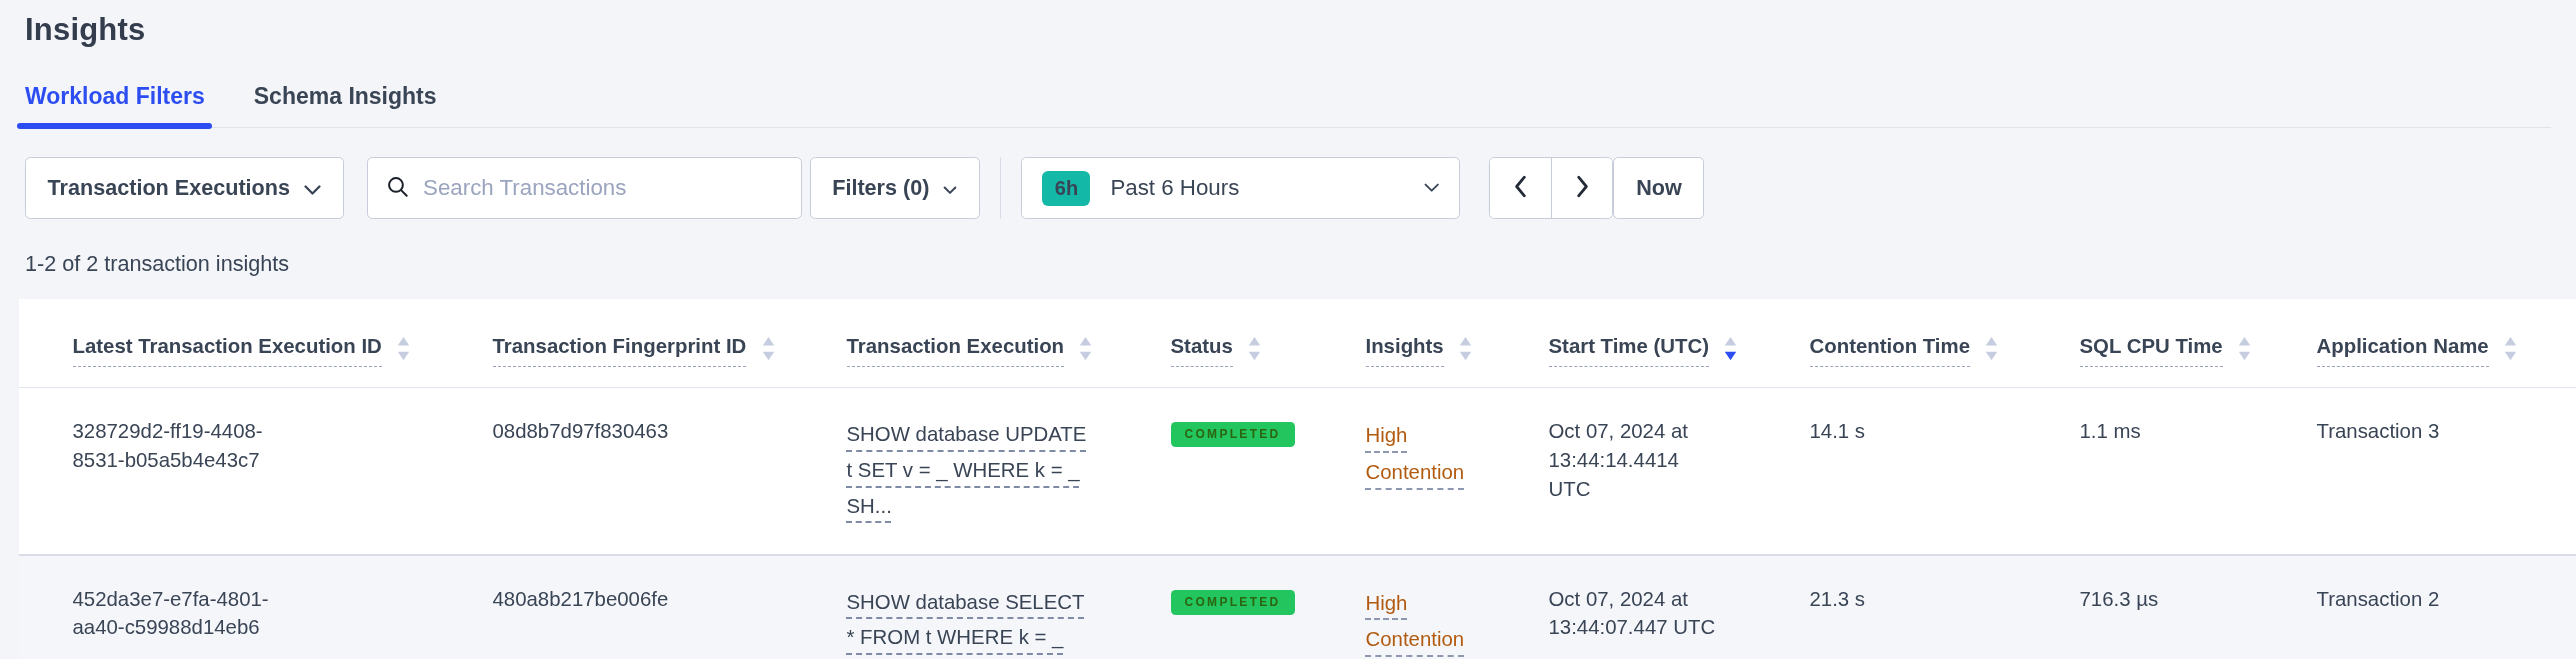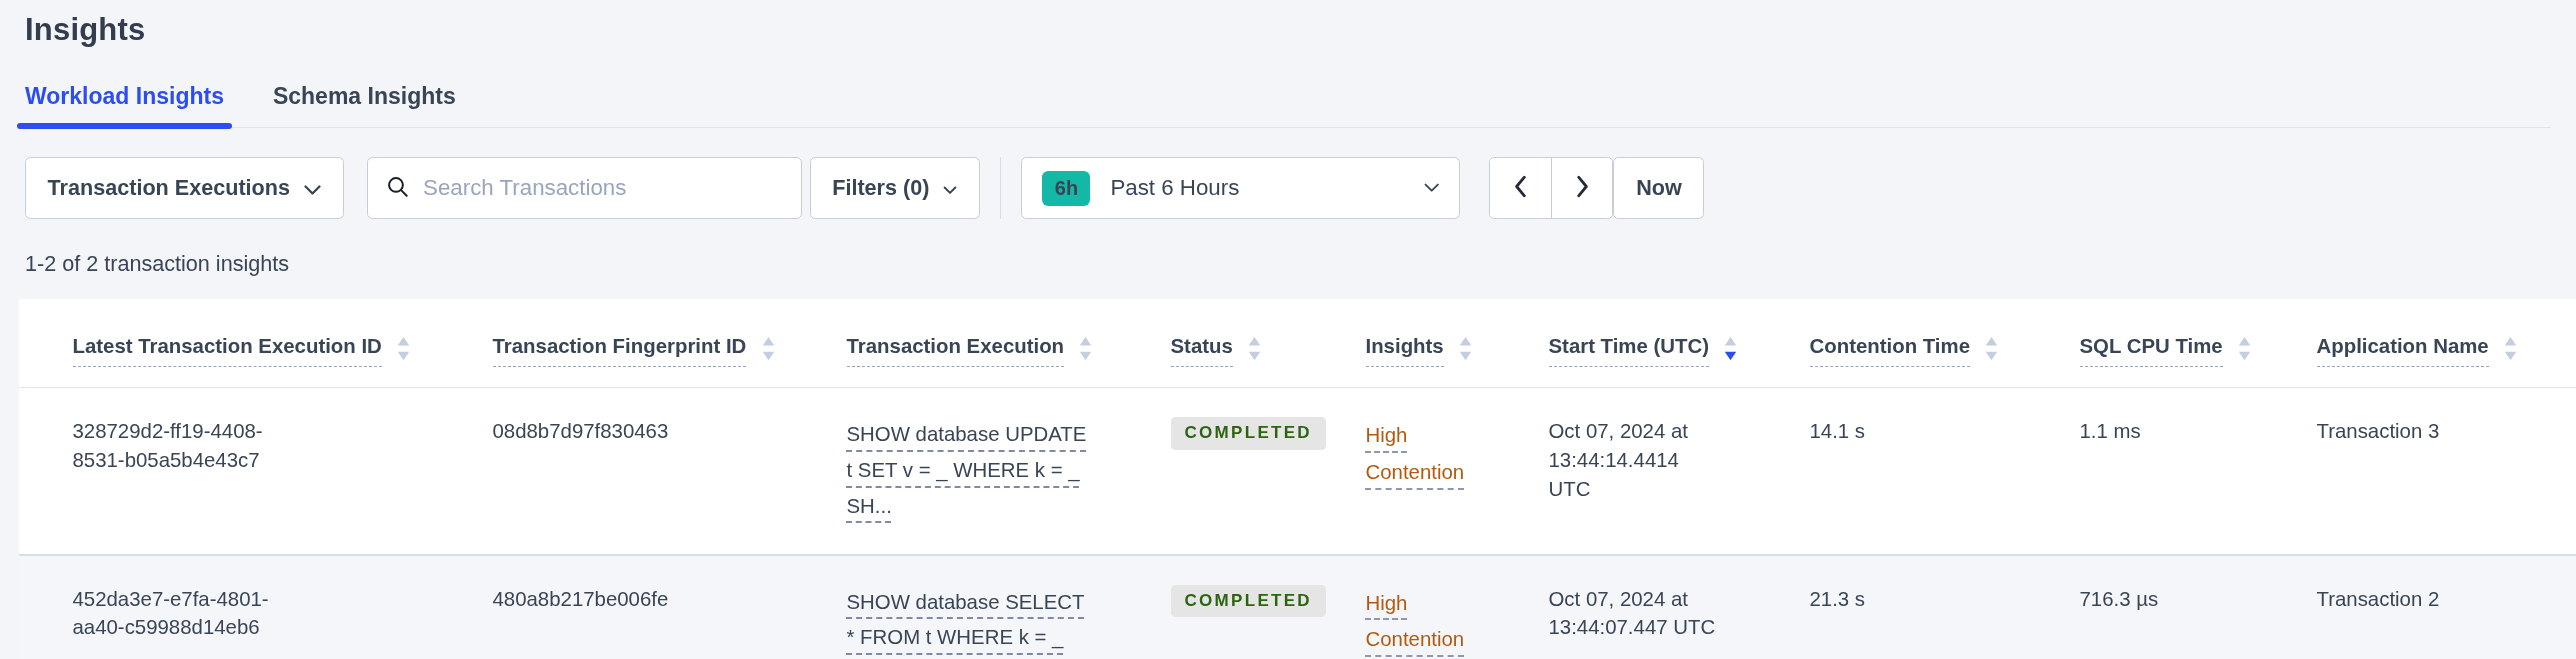--- a/index.html
+++ b/index.html
@@ -61,39 +61,39 @@
   .tr { padding-top:29px; padding-bottom:29px; border-bottom:2.3px solid #d8dce6; align-items:flex-start; }
   .tr.highlighted { background:#f4f6fa; }
   .td { font-size:20.4px; line-height:1.42; color:#394455; padding-right:31px; }
   .id-cell { max-width:254px; word-wrap:break-word; }
   .stmt {
     display:inline; max-width:271px; cursor:pointer; color:#394455;
     text-decoration:underline dashed #7f8aa6; text-decoration-thickness:1.9px; text-underline-offset:8.5px;
   }
   .stmt-wrap { max-width:271px; line-height:1.75; }
   .badge {
-    display:inline-block; background:#e5e5e5; color:#2c6410; font-size:17px; font-weight:700;
+    display:inline-block; background:#22c55e; color:#2c6410; font-size:12px; font-weight:700;
     letter-spacing:2.3px; padding:4px 14px; border-radius:4.6px;
   }
   .insight-link {
     display:inline; max-width:123px; color:#b25b10; cursor:pointer; line-height:1.75;
     text-decoration:underline dashed #8d97b0; text-decoration-thickness:1.9px; text-underline-offset:8.5px;
   }
   .insight-wrap { max-width:127px; line-height:1.8; }
   .time-cell { max-width:200px; }
 </style>
 </head>
 <body>
 
 <div class="page-pad">
   <h1 class="page-title">Insights</h1>
 
   <div class="tabs">
     <div class="tab active">
-      <span>Workload Insights</span>
+      <span>Workload Filters</span>
       <div class="tab-underline"></div>
     </div>
     <div class="tab">
       <span>Schema Insights</span>
     </div>
   </div>
 
   <div class="toolbar">
     <div class="btn">
       <span>Transaction Executions</span>

